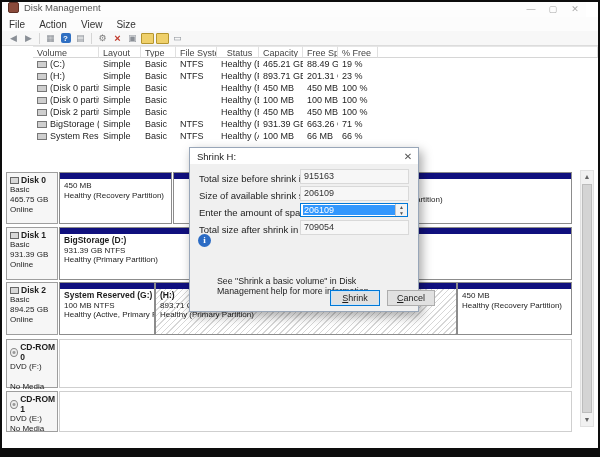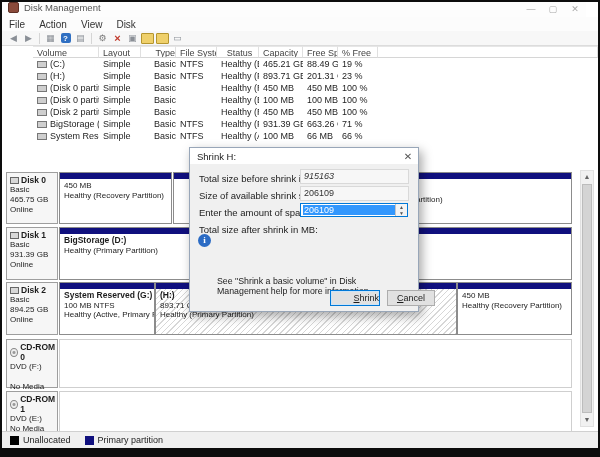--- a/index.html
+++ b/index.html
@@ -18,21 +18,21 @@
   .tb-sep{width:1px;height:11px;background:#d5d5d5;margin:0 3px;}
   .tb-help{color:#fff;background:#2f6fc2;border-radius:2px;width:10px;height:10px;font-weight:bold;font-size:8px;display:inline-flex;align-items:center;justify-content:center;}
   .tb-red{color:#c0392b;font-weight:bold;font-size:11px;}
   .tb-yellow{width:11px;height:9px;background:#efd06b;border:1px solid #b5962f;border-radius:1px;display:inline-block;}
   .tb-gear{color:#777;}
   
   .volpane{position:absolute;top:44px;left:0;right:0;height:124px;background:#fff;font-size:9px;margin-left:31px;}
   .vrow{display:flex;height:12px;line-height:12px;white-space:nowrap;}
   .vhead .cell{color:#444;border-right:1px solid #e0e0e0;border-bottom:1px solid #d6d6d6;border-top:1px solid #e6e6e6;}
   .cell{padding-left:4px;overflow:hidden;box-sizing:border-box;}
-  .c1{width:66px;}.c2{width:42px;}.c3{width:35px;text-align:right;}.c4{width:41px;}.c5{width:42px;text-align:center;}.c6{width:44px;}.c7{width:35px;}.c8{width:40px;}.cfill{flex:1;}
+  .c1{width:66px;}.c2{width:42px;}.c3{width:35px;}.c4{width:41px;}.c5{width:42px;text-align:center;}.c6{width:44px;}.c7{width:35px;}.c8{width:40px;}.cfill{flex:1;}
   .volicon{display:inline-block;width:8px;height:5px;background:#cfcfcf;border:1px solid #777;margin-right:3px;vertical-align:middle;}
   
   .gpane{position:absolute;top:168px;left:0;right:0;bottom:26px;background:#fff;}
   .drow{position:absolute;left:2px;width:572px;}
   .dlabel{position:absolute;left:2px;top:0;bottom:0;width:52px;background:#f6f6f6;border:1px solid #9e9e9e;box-sizing:border-box;padding:2px 0 0 3px;font-size:8px;line-height:10px;}
   .dlabel .dname{font-weight:bold;font-size:8.5px;display:flex;align-items:center;gap:2px;}
   .disk-glyph{display:inline-block;width:7px;height:5px;background:#d8d8d8;border:1px solid #666;}
   .cd-glyph{display:inline-block;width:7px;height:7px;border:1px solid #888;border-radius:50%;background:radial-gradient(circle,#999 1px,#eee 2px);}
   .part{position:absolute;top:0;bottom:0;background:#fff;border:1px solid #8c8c8c;box-sizing:border-box;overflow:hidden;}
   .band{height:6px;background:#10107e;}
@@ -66,21 +66,21 @@
   .spinner{width:11px;height:100%;border-left:1px solid #c5c5c5;display:flex;flex-direction:column;background:#f3f3f3;}
   .spin-btn{flex:1;font-size:5px;line-height:6px;text-align:center;color:#555;}
   .info-icon{position:absolute;left:8px;top:86px;width:13px;height:13px;border-radius:50%;background:#2b6bc4;color:#fff;
              font-size:9px;font-weight:bold;text-align:center;line-height:13px;font-family:"Liberation Serif",serif;}
   .info-text{position:absolute;left:27px;top:85px;width:192px;font-size:8.8px;line-height:10.5px;color:#222;}
   .help-text{position:absolute;left:27px;top:128px;width:192px;font-size:8.8px;color:#222;}
   .dlg-btn{position:absolute;top:142px;height:16px;background:#e1e1e1;border:1px solid #adadad;font-size:9px;
            text-align:center;line-height:14px;box-sizing:border-box;font-family:"Liberation Sans",sans-serif;}
   .dlg-btn::first-letter{text-decoration:underline;}
   .btn-default{border:1px solid #0078d7;box-shadow:inset 0 0 0 1px #cde4f7;}
-  .btn-shrink{left:140px;width:50px;text-align:right;}
+  .btn-shrink{left:140px;width:50px;}
   .btn-cancel{left:197px;width:48px;}
 </style>
 </head>
 <body>
 
 <div class="screen">
 
   <div class="titlebar">
     <span class="app-icon"></span>
     <span class="title-text">Disk Management</span>
@@ -88,21 +88,21 @@
       <span class="win-btn">—</span>
       <span class="win-btn">▢</span>
       <span class="win-btn">✕</span>
     </span>
   </div>
 
   <div class="menubar">
     <span class="menu-item">File</span>
     <span class="menu-item">Action</span>
     <span class="menu-item">View</span>
-    <span class="menu-item">Disk</span>
+    <span class="menu-item">Size</span>
   </div>
 
   <div class="toolbar">
     <span class="tb-icon">◀</span>
     <span class="tb-icon">▶</span>
     <span class="tb-sep"></span>
     <span class="tb-icon">▦</span>
     <span class="tb-icon">
         <span class="tb-help">?</span>
       </span>
@@ -237,20 +237,21 @@
             <span>Disk 1</span>
           </div>
         <div>Basic</div>
         <div>931.39 GB</div>
         <div>Online</div>
       </div>
       <div class="part" style="left:55px;width:513px;">
         <div class="band"></div>
         <div class="ptext">
           <div class="ptitle">BigStorage  (D:)</div>
+          <div>931.39 GB NTFS</div>
           <div>Healthy (Primary Partition)</div>
         </div>
       </div>
     </div>
 
     <div class="drow" style="top:112px;height:53px;">
       <div class="dlabel">
         <div class="dname">
             <span class="disk-glyph"></span>
             <span>Disk 2</span>
@@ -309,54 +310,45 @@
       <div class="empty-part" style="left:55px;width:513px;"></div>
     </div>
   </div>
 
   <div class="vscroll">
     <div class="sb-arrow sb-up">▲</div>
     <div class="sb-thumb"></div>
     <div class="sb-arrow sb-down">▼</div>
   </div>
 
-  <div class="legend">
-    <span class="leg-item">
-      <span class="sq sq-unalloc"></span>
-      <span>Unallocated</span>
-    </span>
-    <span class="leg-item">
-      <span class="sq sq-primary"></span>
-      <span>Primary partition</span>
-    </span>
-  </div>
   <div class="bottom-strip"></div>
 
   <div class="dialog">
     <div class="dlg-title">
       <span>Shrink H:</span>
       <span class="dlg-close">✕</span>
     </div>
 
     <div class="dlg-row-label" style="top:25px;">Total size before shrink in MB:</div>
-    <div class="dlg-val" style="top:21px;font-style:italic;">915163</div>
+    <div class="dlg-val" style="top:21px;">915163</div>
 
     <div class="dlg-row-label" style="top:42px;">Size of available shrink space in MB:</div>
     <div class="dlg-val" style="top:38px;">206109</div>
 
     <div class="dlg-row-label" style="top:59px;">Enter the amount of space to shrink in MB:</div>
     <div class="dlg-input" style="top:55px;">
       <span class="sel">206109</span>
       <span class="spinner">
         <span class="spin-btn">▲</span>
         <span class="spin-btn">▼</span>
       </span>
     </div>
 
     <div class="dlg-row-label" style="top:76px;">Total size after shrink in MB:</div>
+    <div class="dlg-val" style="top:72px;">709054</div>
 
     <div class="info-icon">i</div>
     <div class="help-text">See "Shrink a basic volume" in Disk Management help for more information</div>
 
     <div class="dlg-btn btn-default btn-shrink">Shrink</div>
     <div class="dlg-btn btn-cancel">Cancel</div>
   </div>
 
 </div>
 

